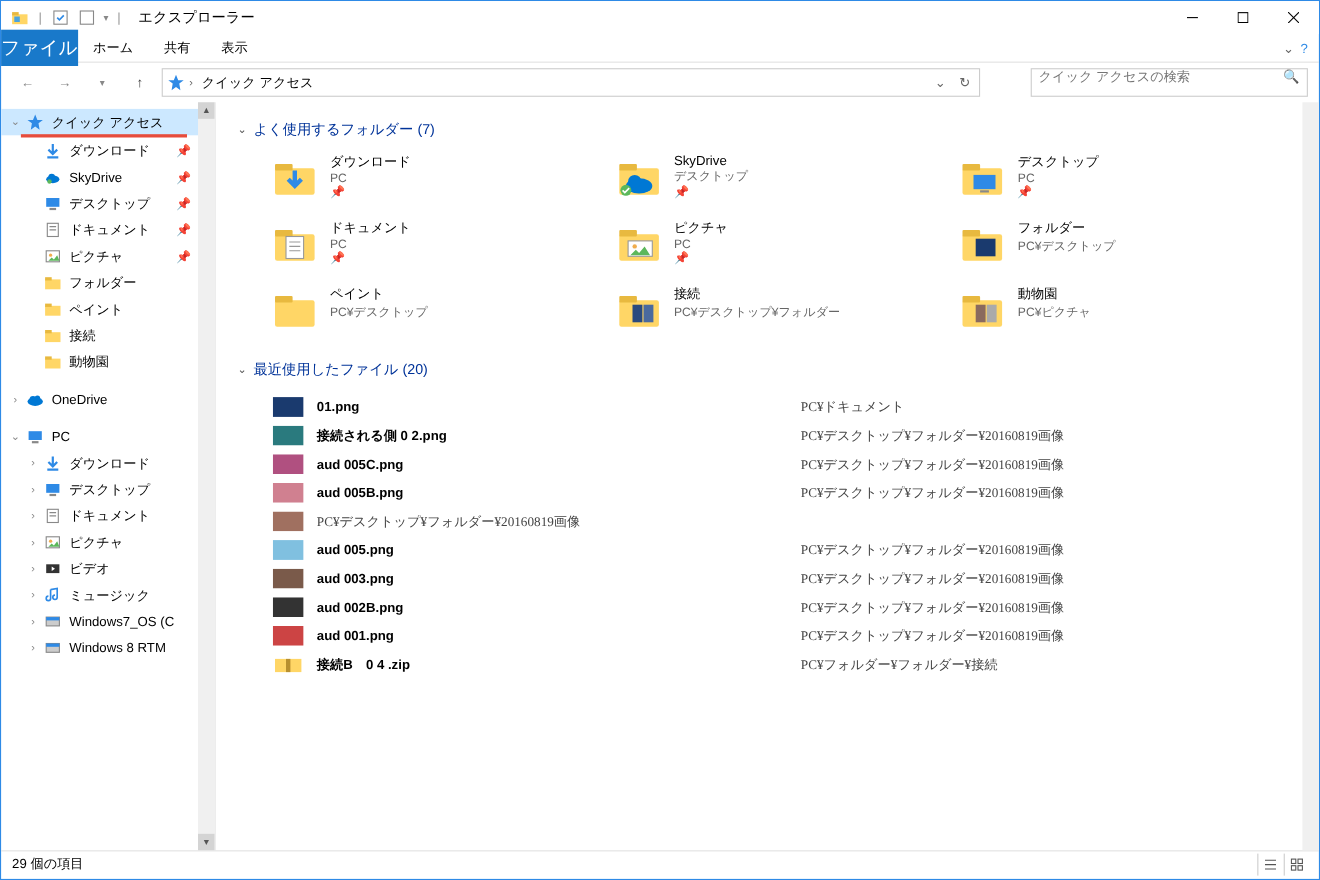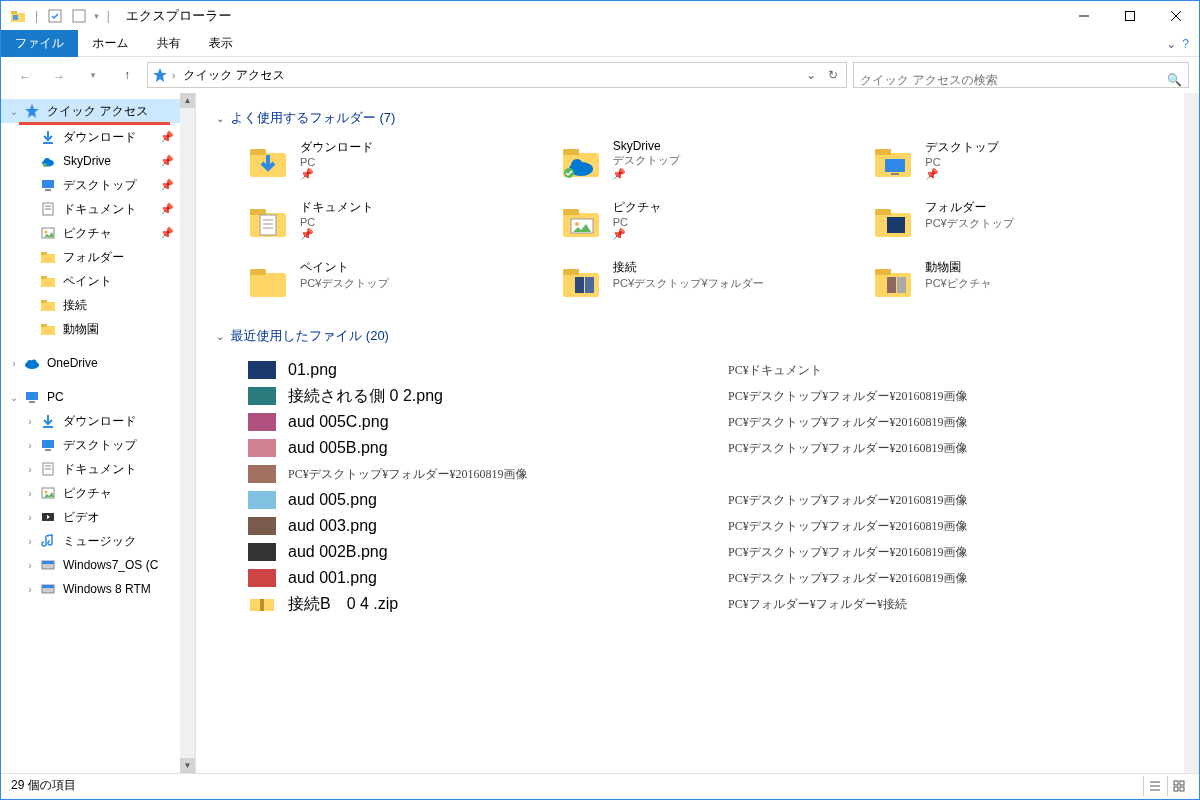--- a/index.html
+++ b/index.html
@@ -9,33 +9,33 @@
 .titlebar { height: 30px; display: flex; align-items: center; background: #fff; }
 .tb-icons { display: flex; align-items: center; gap: 6px; padding: 0 8px; }
 .tb-icon { width: 18px; height: 18px; display: flex; align-items: center; justify-content: center; }
 .tb-title { flex: 1; font-size: 13px; padding-left: 6px; }
 .tb-sep { color: #999; margin: 0 2px; }
 .win-controls { display: flex; }
 .win-btn { width: 46px; height: 30px; display: flex; align-items: center; justify-content: center; cursor: pointer; }
 
 
 .ribbon { height: 26px; display: flex; align-items: center; border-bottom: 1px solid #e1e1e1; }
-.file-tab { background: #1979ca; color: #fff; padding: 5px 14px; font-size: 12px; cursor: pointer; }
+.file-tab { background: #1979ca; color: #fff; padding: 5px 0; font-size: 17px; cursor: pointer; }
 .rib-tab { padding: 5px 14px; font-size: 12px; cursor: pointer; }
 .rib-spacer { flex: 1; }
 .rib-right { display: flex; align-items: center; gap: 6px; padding-right: 10px; }
 
 
 .navbar { height: 36px; display: flex; align-items: center; padding: 4px 10px; gap: 6px; }
 .nav-btn { width: 28px; height: 28px; display: flex; align-items: center; justify-content: center; color: #888; cursor: pointer; }
 .nav-btn.enabled { color: #333; }
 .addr-bar { flex: 1; height: 26px; border: 1px solid #ccc; display: flex; align-items: center; padding: 0 4px; gap: 4px; }
 .addr-text { flex: 1; font-size: 12px; padding: 0 4px; }
 .addr-ctrl { color: #666; padding: 0 4px; cursor: pointer; }
-.search-bar { width: 336px; height: 26px; border: 1px solid #ccc; display: flex; align-items: flex-end; padding: 0 6px; }
+.search-bar { width: 252px; height: 26px; border: 1px solid #ccc; display: flex; align-items: flex-start; padding: 0 6px; margin-left: 40px; }
 .search-input { flex: 1; border: none; outline: none; font-size: 12px; color: #888; background: transparent; }
 
 
 .body { display: flex; height: 680px; }
 
 
 .sidebar-wrap { width: 195px; border-right: 1px solid #e1e1e1; display: flex; }
 .sidebar { width: 180px; overflow: hidden; }
 .sb-scroll { width: 15px; background: #f0f0f0; position: relative; }
 .sb-arrow { position: absolute; left: 0; width: 15px; height: 15px; background: #d4d4d4; display:flex;align-items:center;justify-content:center;color:#555;font-size:8px; }
@@ -60,21 +60,21 @@
 .folder-grid { display: grid; grid-template-columns: repeat(3, 1fr); gap: 16px 20px; margin-left: 30px; margin-bottom: 24px; }
 .folder-item { display: flex; align-items: flex-start; gap: 10px; cursor: pointer; }
 .f-icon { width: 44px; height: 44px; display: flex; align-items: center; justify-content: center; position: relative; }
 .f-text .f-name { font-size: 12px; }
 .f-text .f-sub { font-size: 11px; color: #666; }
 .f-text .f-pin { color: #888; font-size: 11px; }
 
 .file-list { margin-left: 30px; }
 .file-row { display: flex; align-items: center; height: 26px; cursor: pointer; }
 .fl-icon { width: 32px; height: 18px; display: flex; align-items: center; justify-content: center; margin-right: 10px; }
-.fl-name { width: 440px; font-size: 16px; }
+.fl-name { width: 440px; font-size: 12px; font-weight: bold; }
 .fl-path { font-size: 12px; color: #444; font-family: Liberation Serif, serif; }
 
 
 .statusbar { height: 24px; border-top: 1px solid #e1e1e1; display: flex; align-items: center; padding: 0 10px; font-size: 12px; }
 .sb-right { margin-left: auto; display: flex; gap: 2px; }
 .view-btn { width: 22px; height: 20px; border-left: 1px solid #ccc; display:flex;align-items:center;justify-content:center; cursor:pointer;}
 
 
 svg { display: block; }
 .folder-svg { fill: #ffd666; }

